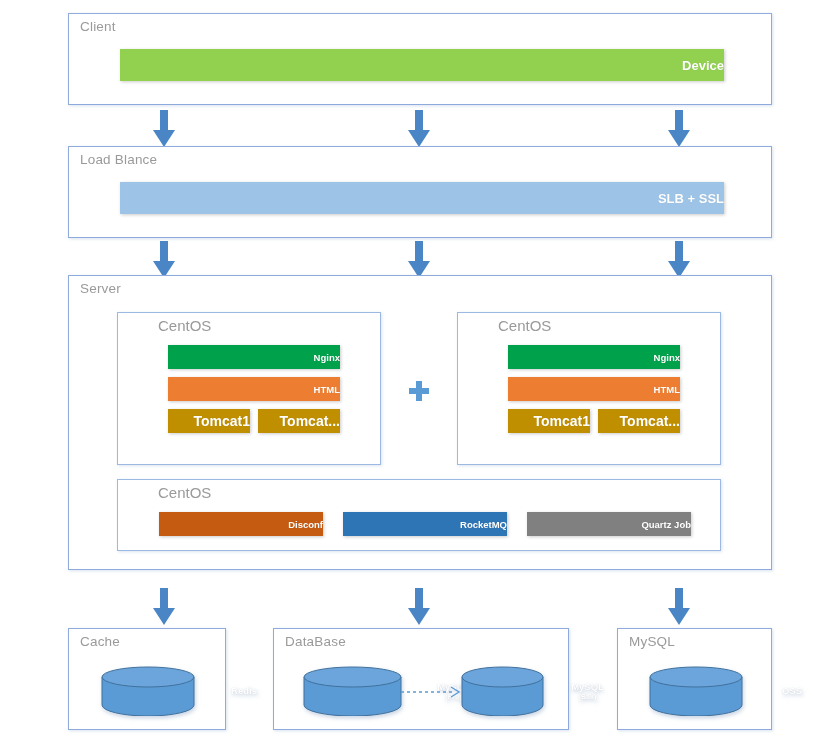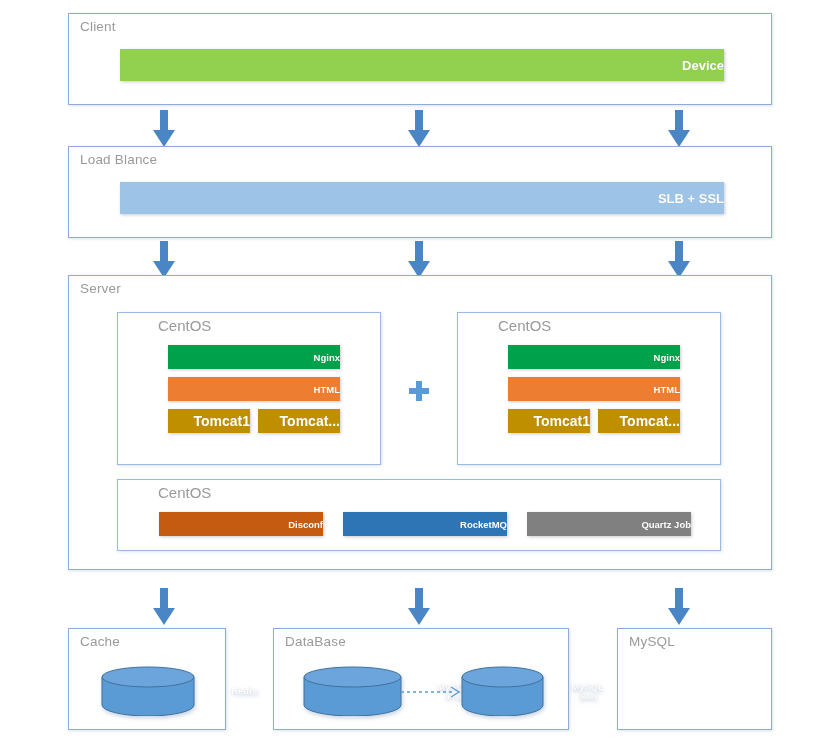--- a/index.html
+++ b/index.html
@@ -247,15 +247,22 @@
       </svg>
       <span class="cyl-label" style="top:16px;">
         <span>MySQL</span>
         <span class="cyl-sub">(Bak)</span>
       </span>
     </div>
   </div>
 
   <div class="tier" style="left:617px; top:628px; width:155px; height:102px;">
     <span class="tier-label">MySQL</span>
+    <div class="cyl" style="left:30px; top:37px; width:96px; height:50px;">
+      <svg width="96" height="50" viewBox="0 0 96 50">
+        <path d="M2,11 L2,39 A46,11 0 0 0 94,39 L94,11 Z" fill="#5B9BD5" stroke="#41719C" stroke-width="1"></path>
+        <ellipse cx="48" cy="11" rx="46" ry="10" fill="#6BA5DC" stroke="#41719C" stroke-width="1"></ellipse>
+      </svg>
+      <span class="cyl-label" style="top:20px;">OSS</span>
+    </div>
   </div>
 
 </div>
 
 </body></html>

